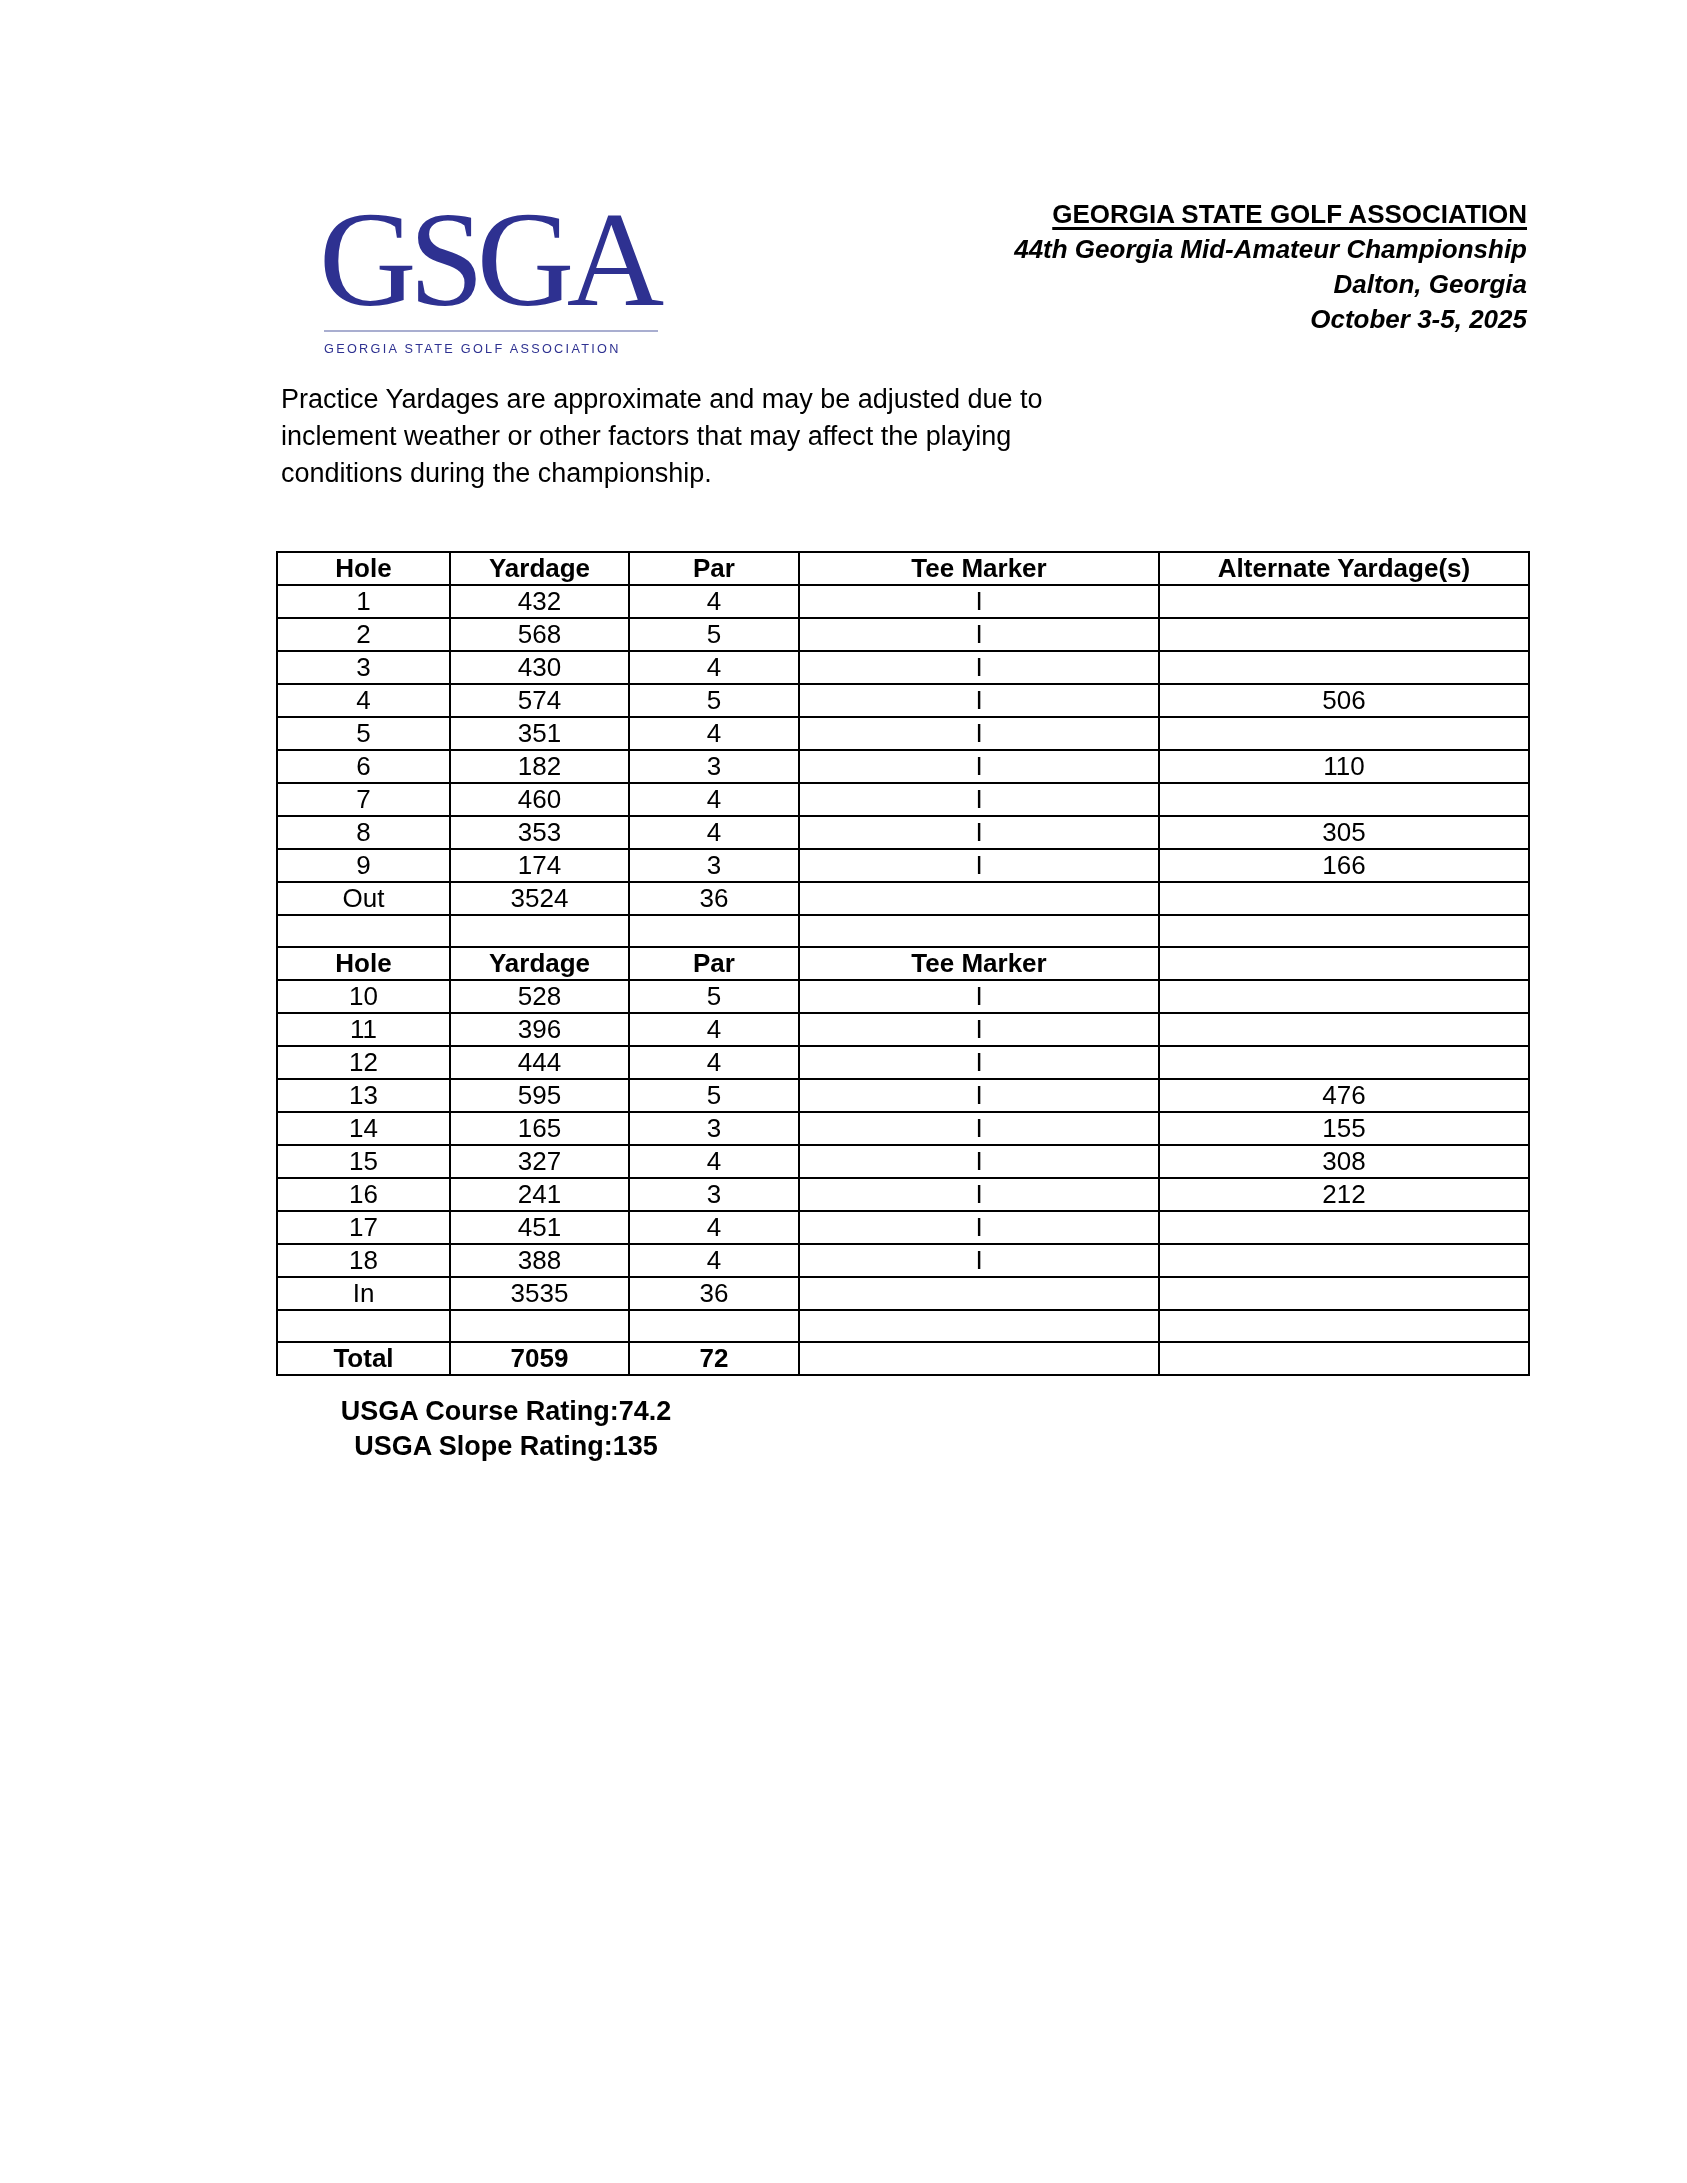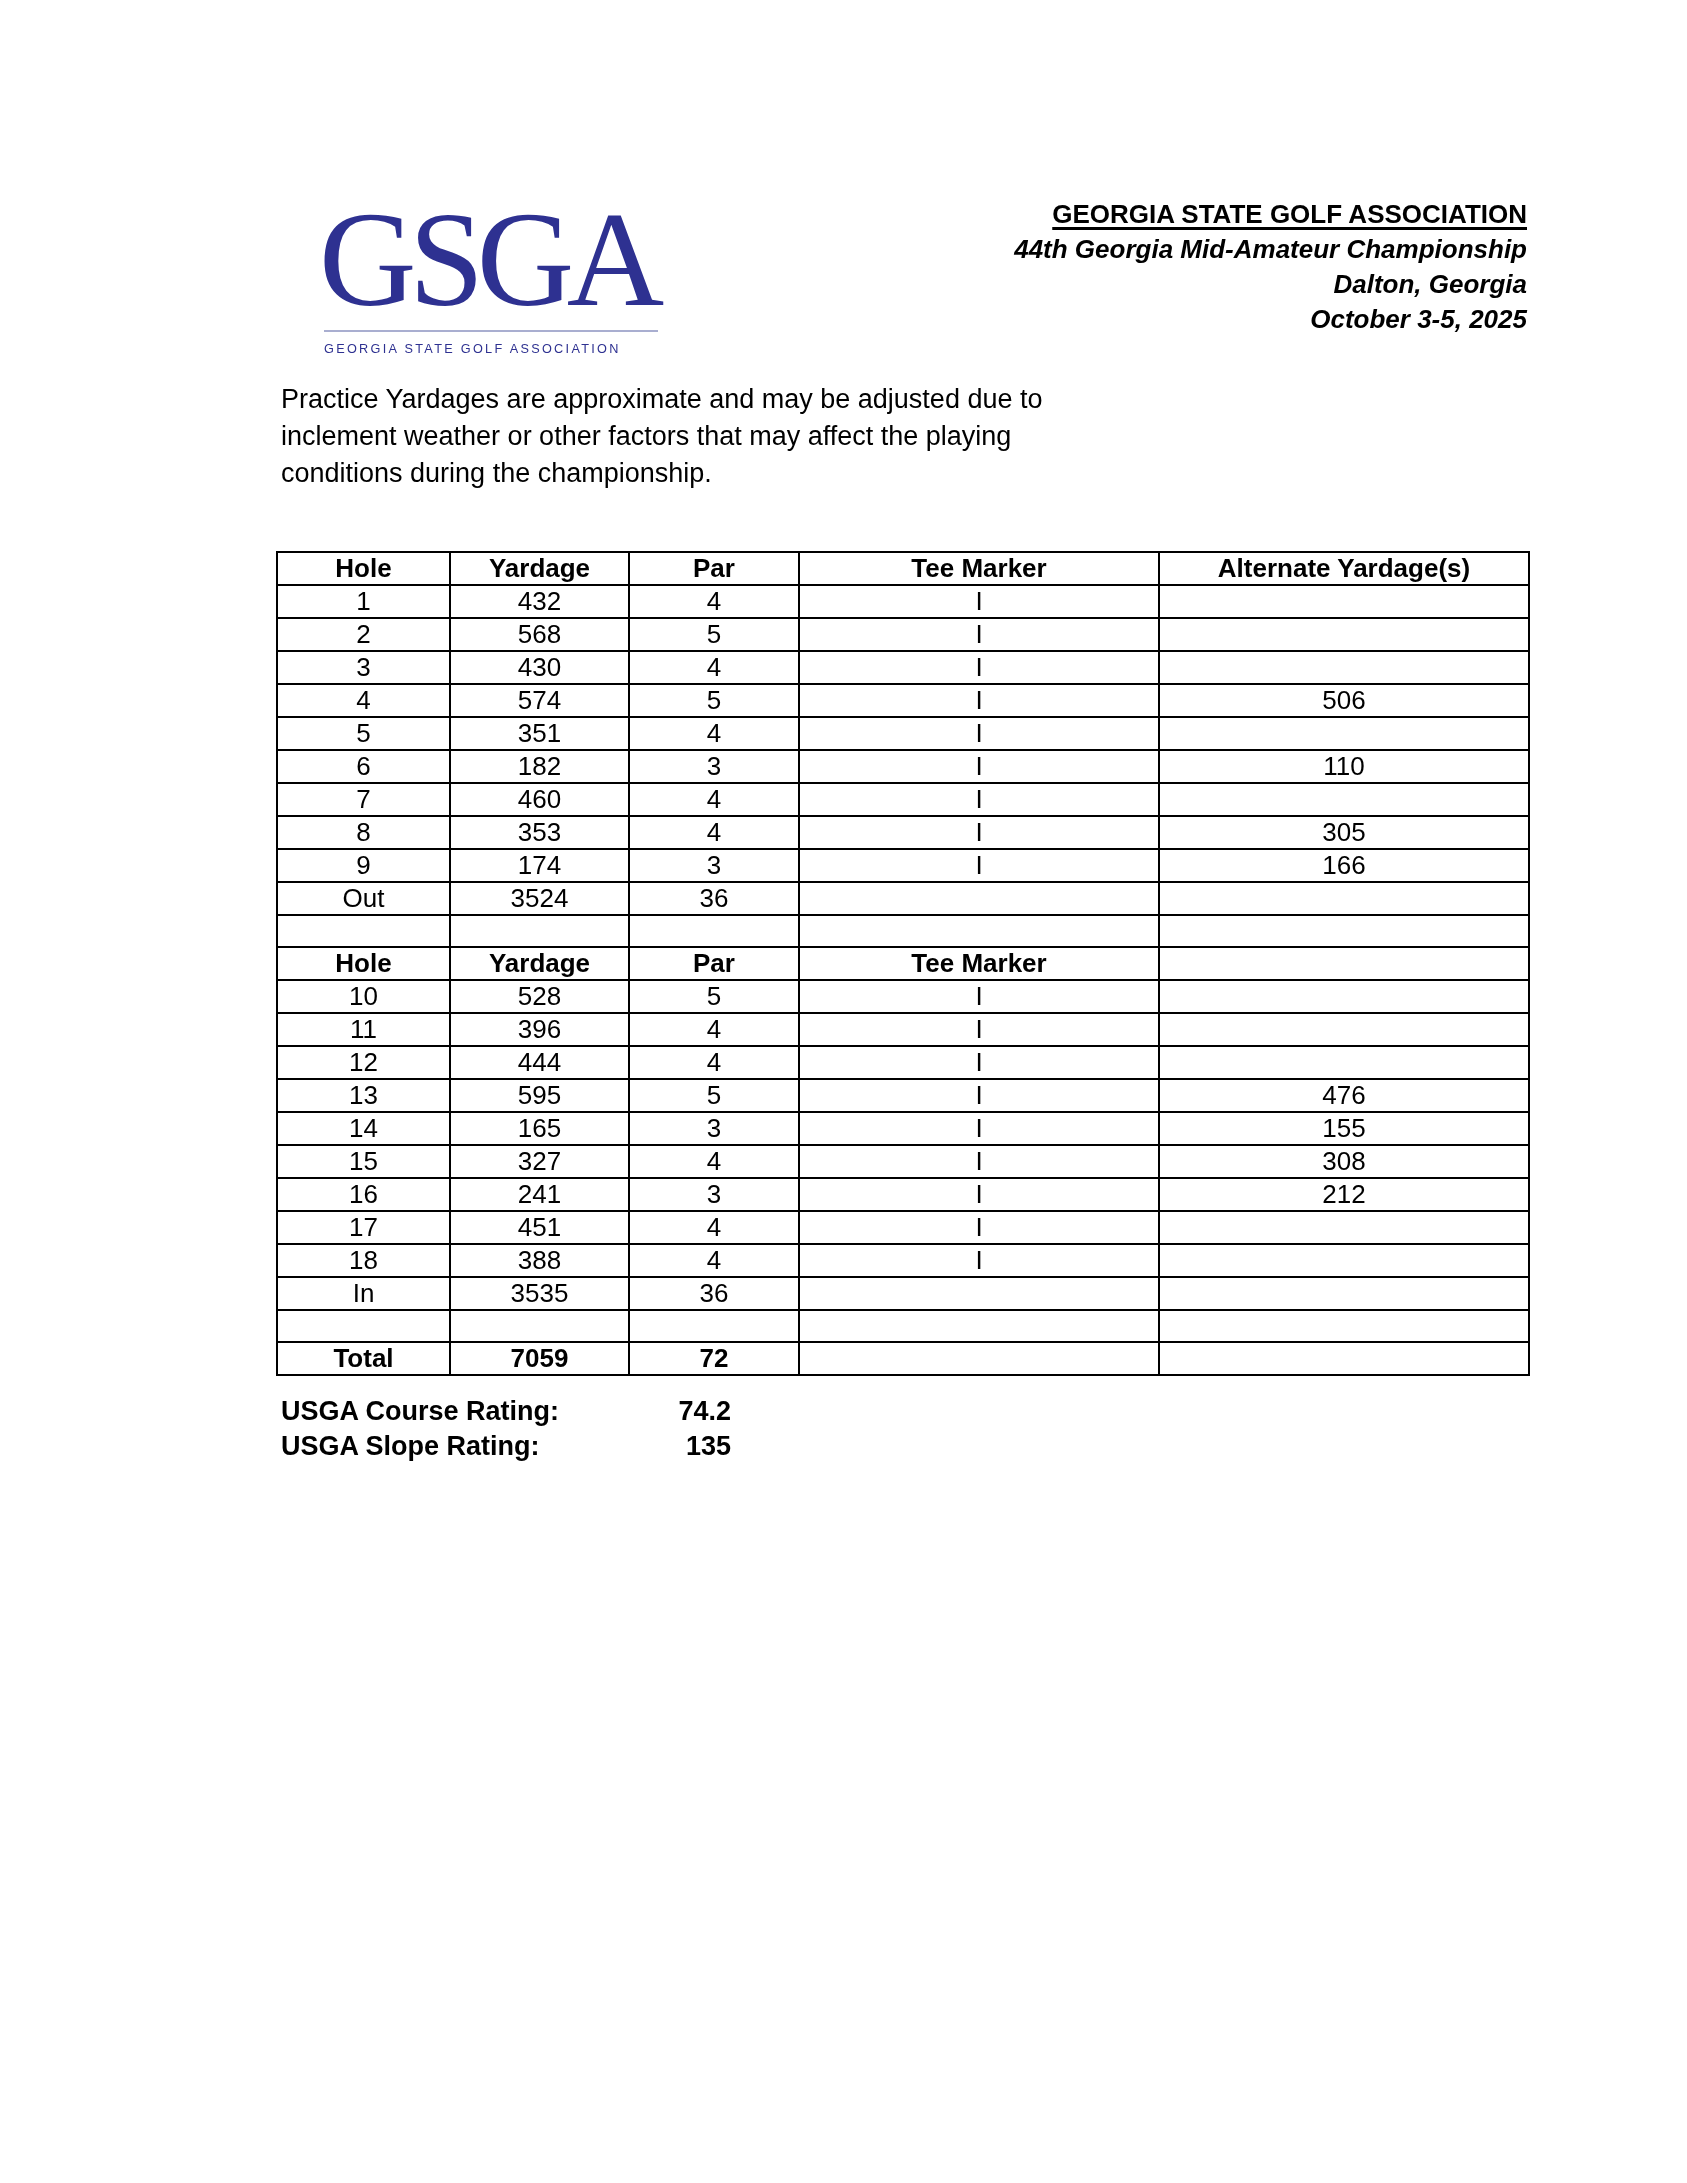--- a/index.html
+++ b/index.html
@@ -77,21 +77,21 @@
   table.yardage td { font-weight: normal; }
   table.yardage tr.total-row td { font-weight: bold; }
 
   
   .ratings {
     position: absolute; left: 281px; top: 1394px;
     width: 450px;
     font-weight: bold; font-size: 27px;
   }
   .rating-line {
-    display: flex; justify-content: space-between; align-items: center;
+    display: flex; justify-content: center; align-items: center;
     height: 35px;
     white-space: nowrap;
   }
 </style>
 </head>
 <body>
 
 <div class="logo">
   <div class="logo-acronym">GSGA</div>
   <div class="logo-rule"></div>

